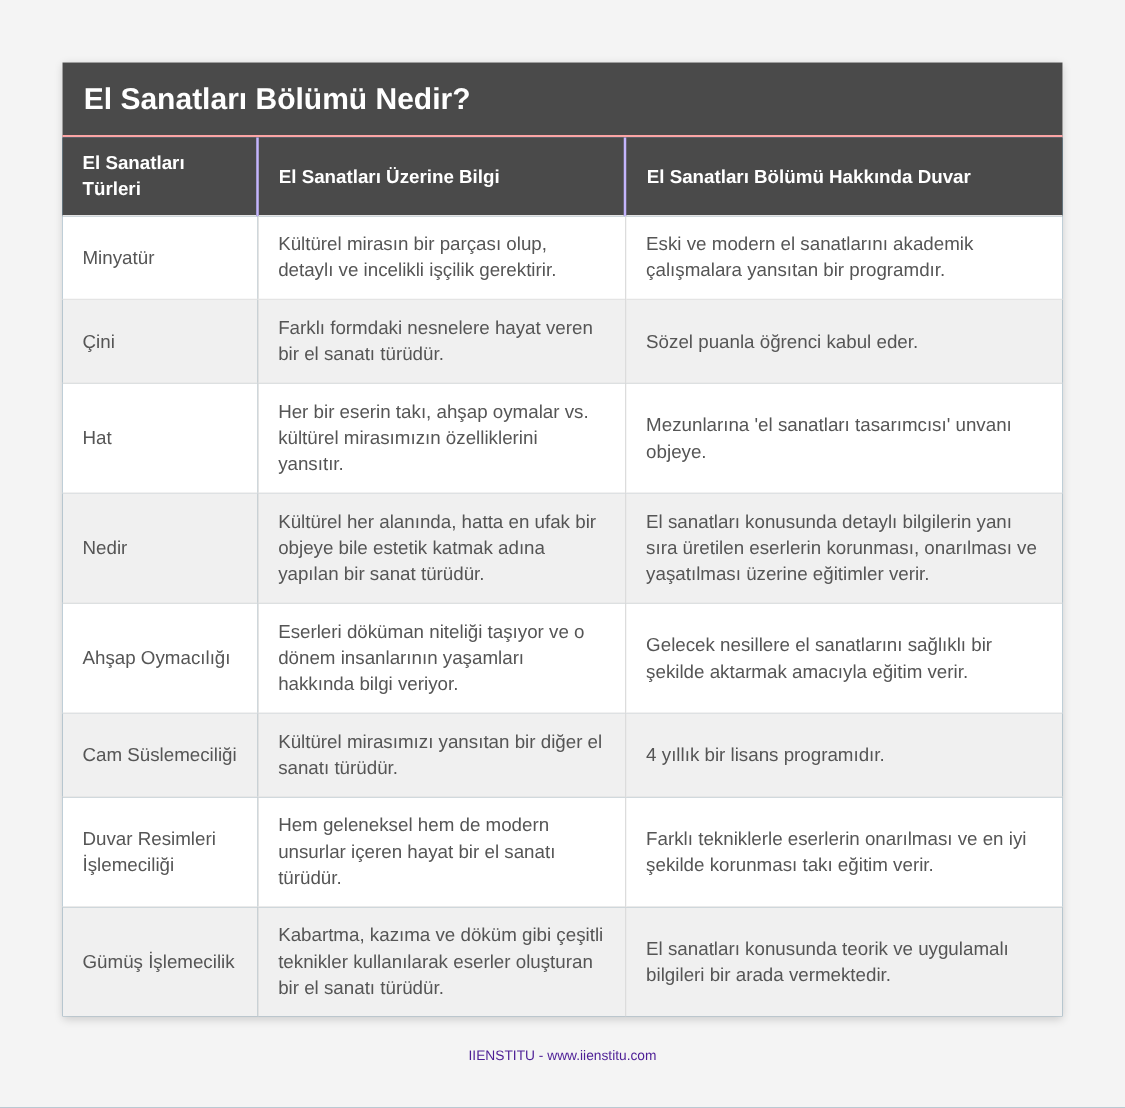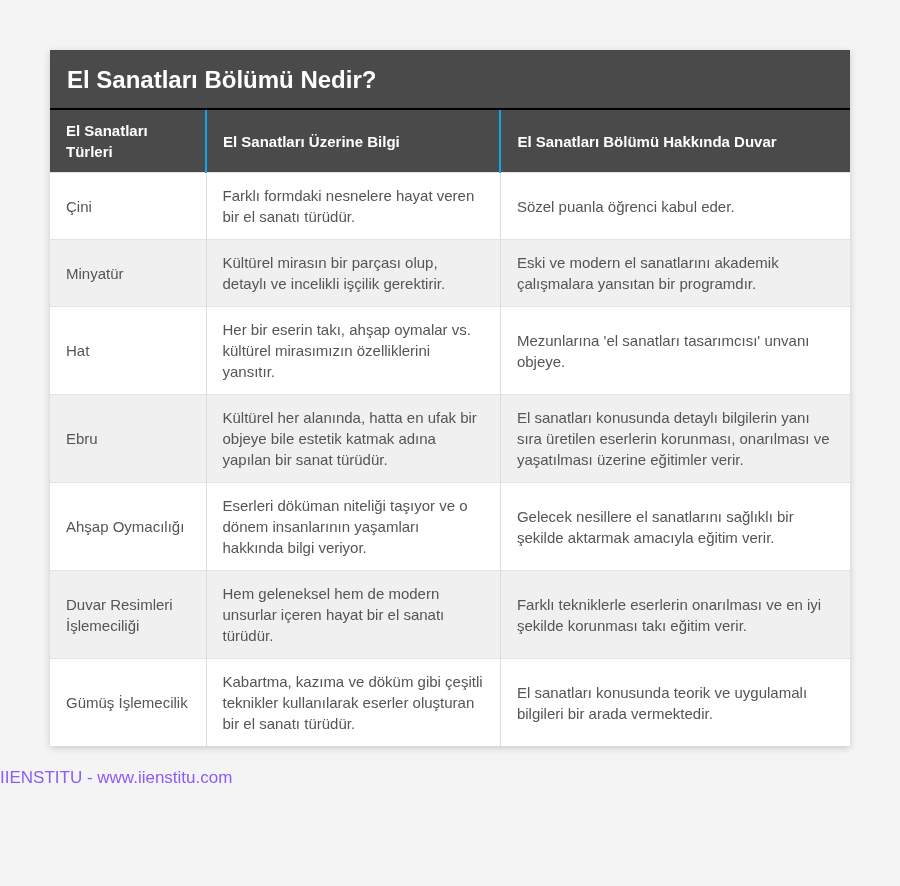--- a/index.html
+++ b/index.html
@@ -22,61 +22,62 @@
     box-shadow: 0 2px 7px rgba(0,0,0,0.18);
     background: #ffffff;
   }
   .title-bar {
     background: #4a4a4a;
     color: #ffffff;
     font-size: 24px;
     font-weight: bold;
     padding: 13px 17px 12px 17px;
     line-height: 33px;
-    border-bottom: 2px solid #000000;
+    border-bottom: 2px solid #fca5a5;
   }
   table.info-table {
     width: 100%;
     border-collapse: collapse;
     table-layout: fixed;
     background: #0c4a6e;
   }
   col.c1 { width: 19.5%; }
   col.c2 { width: 36.8%; }
   col.c3 { width: 43.7%; }
   table.info-table th {
     background: #4a4a4a;
     color: #ffffff;
     font-size: 15px;
     font-weight: bold;
     text-align: left;
     vertical-align: middle;
     padding: 10px 16px;
     line-height: 21px;
-    border-left: 2px solid #0ea5e9;
+    border-left: 2px solid #c4b5fd;
     height: 42px;
   }
   table.info-table th:first-child { border-left: none; }
   table.info-table td {
     font-size: 15px;
     color: #555555;
     text-align: left;
     vertical-align: middle;
     padding: 12px 16px;
     line-height: 21px;
     border-left: 1px solid #dcdcdc;
     border-top: 1px solid #e4e4e4;
     word-wrap: break-word;
   }
   table.info-table td:first-child { border-left: none; }
   table.info-table tbody tr:nth-child(odd) td { background: #ffffff; }
   table.info-table tbody tr:nth-child(even) td { background: #f0f0f0; }
   .footer {
-    color: #8b5cf6;
-    font-size: 17px;
+    text-align: center;
+    color: #4c1d95;
+    font-size: 11px;
     margin-top: 20px;
     line-height: 24px;
   }
 </style>
 </head>
 <body>
 
 <div class="page">
   <div class="card">
     <div class="title-bar">El Sanatları Bölümü Nedir?</div>
@@ -88,43 +89,48 @@
       </colgroup>
       <thead>
         <tr>
           <th>El Sanatları Türleri</th>
           <th>El Sanatları Üzerine Bilgi</th>
           <th>El Sanatları Bölümü Hakkında Duvar</th>
         </tr>
       </thead>
       <tbody>
         <tr>
+          <td>Minyatür</td>
+          <td>Kültürel mirasın bir parçası olup, detaylı ve incelikli işçilik gerektirir.</td>
+          <td>Eski ve modern el sanatlarını akademik çalışmalara yansıtan bir programdır.</td>
+        </tr>
+        <tr>
           <td>Çini</td>
           <td>Farklı formdaki nesnelere hayat veren bir el sanatı türüdür.</td>
           <td>Sözel puanla öğrenci kabul eder.</td>
-        </tr>
-        <tr>
-          <td>Minyatür</td>
-          <td>Kültürel mirasın bir parçası olup, detaylı ve incelikli işçilik gerektirir.</td>
-          <td>Eski ve modern el sanatlarını akademik çalışmalara yansıtan bir programdır.</td>
         </tr>
         <tr>
           <td>Hat</td>
           <td>Her bir eserin takı, ahşap oymalar vs. kültürel mirasımızın özelliklerini yansıtır.</td>
           <td>Mezunlarına 'el sanatları tasarımcısı' unvanı objeye.</td>
         </tr>
         <tr>
-          <td>Ebru</td>
+          <td>Nedir</td>
           <td>Kültürel her alanında, hatta en ufak bir objeye bile estetik katmak adına yapılan bir sanat türüdür.</td>
           <td>El sanatları konusunda detaylı bilgilerin yanı sıra üretilen eserlerin korunması, onarılması ve yaşatılması üzerine eğitimler verir.</td>
         </tr>
         <tr>
           <td>Ahşap Oymacılığı</td>
           <td>Eserleri döküman niteliği taşıyor ve o dönem insanlarının yaşamları hakkında bilgi veriyor.</td>
           <td>Gelecek nesillere el sanatlarını sağlıklı bir şekilde aktarmak amacıyla eğitim verir.</td>
+        </tr>
+        <tr>
+          <td>Cam Süslemeciliği</td>
+          <td>Kültürel mirasımızı yansıtan bir diğer el sanatı türüdür.</td>
+          <td>4 yıllık bir lisans programıdır.</td>
         </tr>
         <tr>
           <td>Duvar Resimleri İşlemeciliği</td>
           <td>Hem geleneksel hem de modern unsurlar içeren hayat bir el sanatı türüdür.</td>
           <td>Farklı tekniklerle eserlerin onarılması ve en iyi şekilde korunması takı eğitim verir.</td>
         </tr>
         <tr>
           <td>Gümüş İşlemecilik</td>
           <td>Kabartma, kazıma ve döküm gibi çeşitli teknikler kullanılarak eserler oluşturan bir el sanatı türüdür.</td>
           <td>El sanatları konusunda teorik ve uygulamalı bilgileri bir arada vermektedir.</td>

